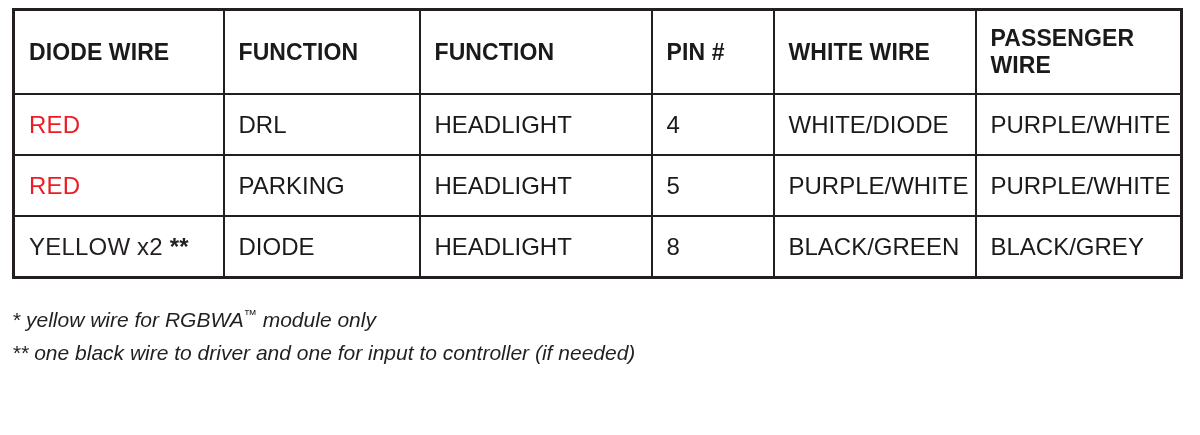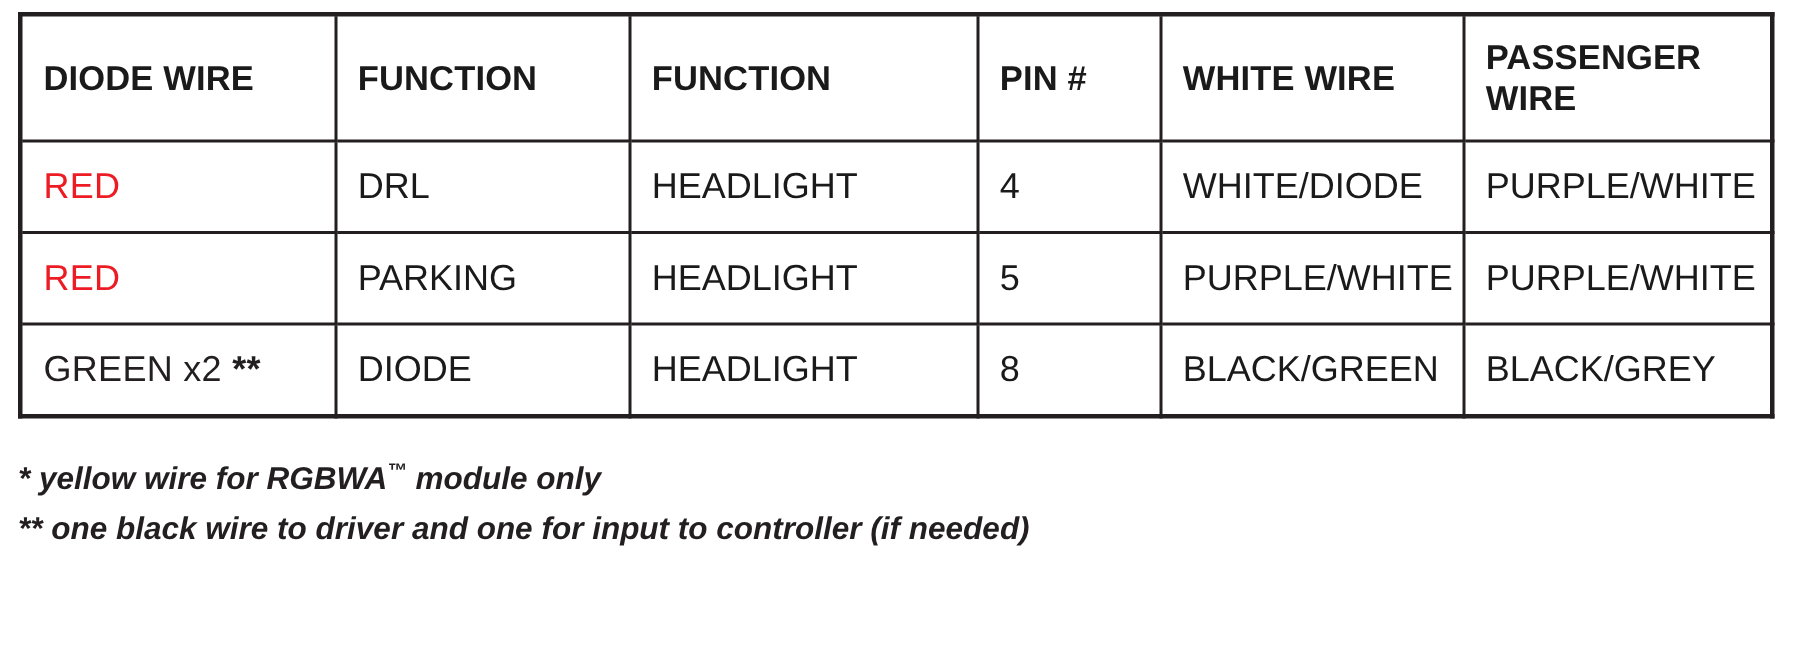--- a/index.html
+++ b/index.html
@@ -73,21 +73,21 @@
     color: #231f20;
     font-weight: bold;
   }
   .footnotes {
     margin: 24px 0 0 12px;
     font-style: italic;
     font-size: 21px;
     line-height: 1.58;
     color: #231f20;
   }
-  .footnotes div { white-space: pre; font-weight: bold; }
+  .footnotes div { white-space: pre; }
   .tm {
     font-size: 0.62em;
     vertical-align: super;
     line-height: 0;
   }
 </style>
 </head>
 <body>
 
 <div class="sheet">
@@ -122,21 +122,21 @@
       </tr>
       <tr>
         <td class="wire-cell"><span class="wire-red">RED</span><span class="wire-note"></span></td>
         <td>PARKING</td>
         <td>HEADLIGHT</td>
         <td>5</td>
         <td>PURPLE/WHITE</td>
         <td>PURPLE/WHITE</td>
       </tr>
       <tr>
-        <td class="wire-cell"><span class="wire-black">GREEN x2</span><span class="wire-note"> **</span></td>
+        <td class="wire-cell"><span class="wire-black">YELLOW x2</span><span class="wire-note"> **</span></td>
         <td>DIODE</td>
         <td>HEADLIGHT</td>
         <td>8</td>
         <td>BLACK/GREEN</td>
         <td>BLACK/GREY</td>
       </tr>
     </tbody>
   </table>
 
   <div class="footnotes">

